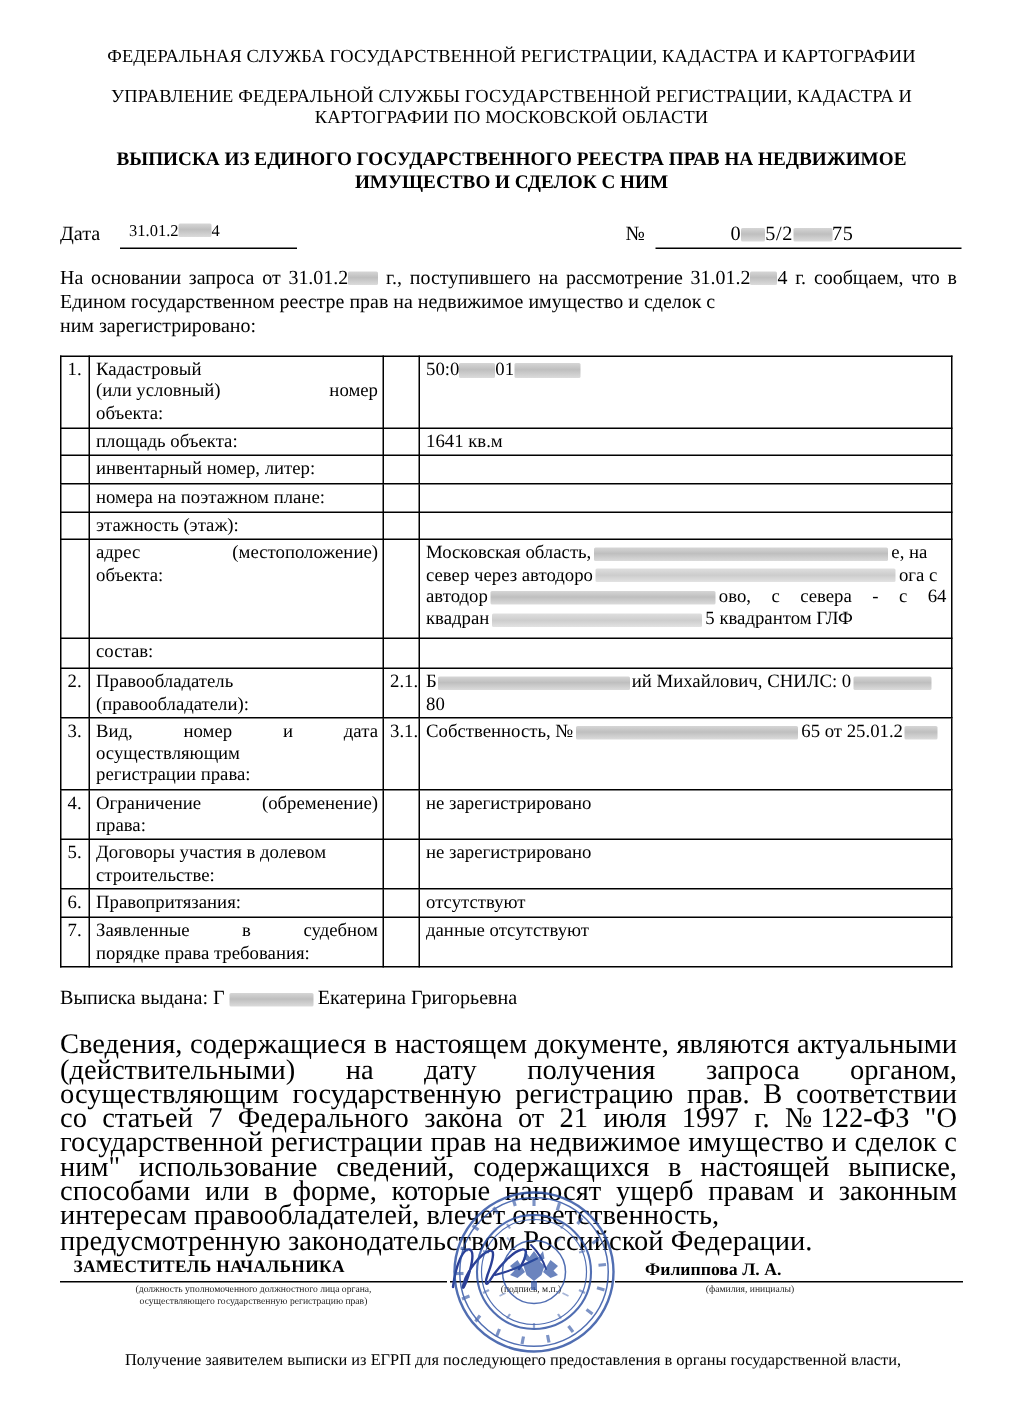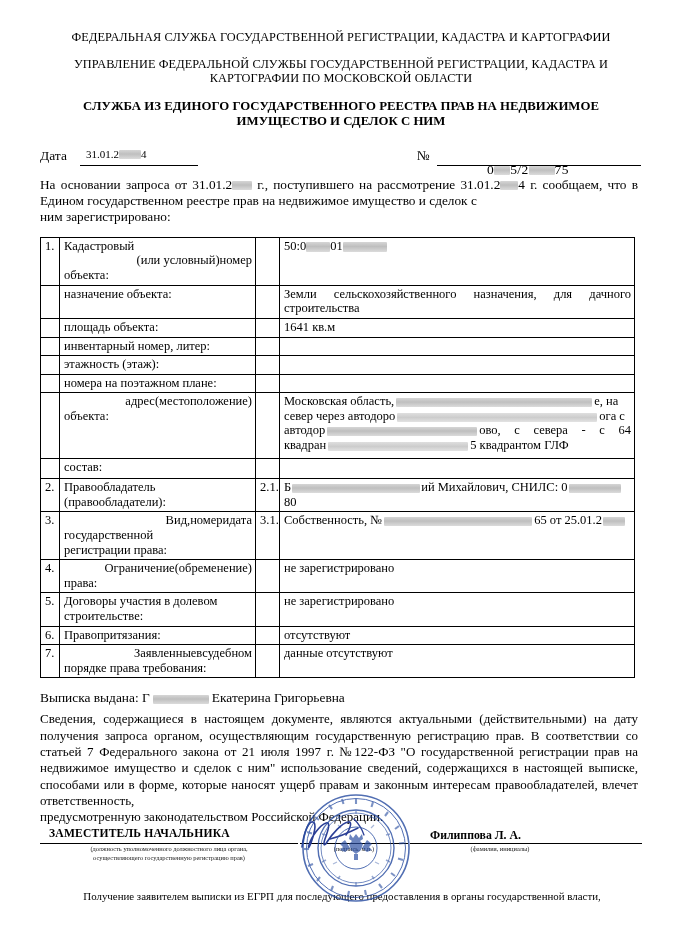--- a/index.html
+++ b/index.html
@@ -79,21 +79,21 @@
     font-size: 13.5px;
   }
   .num-rule {
     position: absolute;
     left: 437px; top: 19px;
     width: 204px;
     border-bottom: 1.1px solid #000;
   }
   .num-value {
     position: absolute;
-    left: 487px; top: 16px;
+    left: 487px; top: 2px;
     font-size: 13.5px;
     letter-spacing: 0.4px;
   }
 
   
   .intro {
     margin: 9px 44px 0 40px;
     font-size: 13.3px;
     line-height: 16.4px;
     text-align: justify;
@@ -127,21 +127,21 @@
   }
   td.csub {
     width: 24px;
     margin-left: 10px;
   }
   td.cval {
     width: 352px;
   }
   .justify-lbl {
     display: flex;
-    justify-content: flex-end;
+    justify-content: space-between;
   }
   .justify-val {
     text-align: justify;
     text-align-last: justify;
   }
   .tall-1 { height: 44px; }
   .tall-addr { height: 62px; }
   .tall-sost { height: 16px; }
 
   
@@ -157,22 +157,22 @@
   .redact.light { background: linear-gradient(180deg,#dcdcdc,#c8c8c8,#e0e0e0); }
 
   
   .issued {
     margin: 12px 0 0 40px;
     font-size: 13.4px;
   }
 
   
   .legal {
-    margin: 5px 44px 0 40px;
-    font-size: 13px;
+    margin: 16px 44px 0 40px;
+    font-size: 19px;
     line-height: 16.3px;
     text-align: justify;
   }
   .legal .lastline { display: block; }
 
   
   .sigblock {
     position: relative;
     height: 58px;
   }
@@ -259,21 +259,21 @@
   .fn-l1, .fn-l2, .fn-l3 { display: block; }
 </style>
 </head>
 <body>
 
 <div class="page">
 
   <div class="hdr-block">
     <div class="hdr-line1">ФЕДЕРАЛЬНАЯ СЛУЖБА ГОСУДАРСТВЕННОЙ РЕГИСТРАЦИИ, КАДАСТРА И КАРТОГРАФИИ</div>
     <div class="hdr-line2">УПРАВЛЕНИЕ ФЕДЕРАЛЬНОЙ СЛУЖБЫ ГОСУДАРСТВЕННОЙ РЕГИСТРАЦИИ, КАДАСТРА И КАРТОГРАФИИ ПО МОСКОВСКОЙ ОБЛАСТИ</div>
-    <div class="hdr-title">СЛУЖБА ИЗ ЕДИНОГО ГОСУДАРСТВЕННОГО РЕЕСТРА ПРАВ НА НЕДВИЖИМОЕ ИМУЩЕСТВО И СДЕЛОК С НИМ</div>
+    <div class="hdr-title">ВЫПИСКА ИЗ ЕДИНОГО ГОСУДАРСТВЕННОГО РЕЕСТРА ПРАВ НА НЕДВИЖИМОЕ ИМУЩЕСТВО И СДЕЛОК С НИМ</div>
   </div>
 
   <div class="daterow">
     <span class="date-label">Дата</span>
     <span class="date-value">
       31.01.2<span class="redact" style="width:22px"></span>4
     </span>
     <span class="date-rule"></span>
 
     <span class="num-label">№</span>
@@ -310,54 +310,45 @@
         </div>
         <div>объекта:</div>
       </td>
       <td class="csub"></td>
       <td class="cval">
         50:0<span class="redact tall" style="width:24px"></span>01<span class="redact tall" style="width:44px"></span>
       </td>
     </tr>
 
 
-    <tr>
-      <td class="cnum"></td>
-      <td class="clabel">назначение объекта:</td>
-      <td class="csub"></td>
-      <td class="cval">
-        <div class="justify-val">Земли сельскохозяйственного назначения, для дачного</div>
-        <div>строительства</div>
-      </td>
-    </tr>
 
     <tr>
       <td class="cnum"></td>
       <td class="clabel">площадь объекта:</td>
       <td class="csub"></td>
       <td class="cval">1641 кв.м</td>
     </tr>
 
     <tr>
       <td class="cnum"></td>
       <td class="clabel">инвентарный номер, литер:</td>
       <td class="csub"></td>
       <td class="cval"></td>
     </tr>
 
     <tr>
       <td class="cnum"></td>
+      <td class="clabel">номера на поэтажном плане:</td>
+      <td class="csub"></td>
+      <td class="cval"></td>
+    </tr>
+
+    <tr>
+      <td class="cnum"></td>
       <td class="clabel">этажность (этаж):</td>
-      <td class="csub"></td>
-      <td class="cval"></td>
-    </tr>
-
-    <tr>
-      <td class="cnum"></td>
-      <td class="clabel">номера на поэтажном плане:</td>
       <td class="csub"></td>
       <td class="cval"></td>
     </tr>
 
     <tr>
       <td class="cnum"></td>
       <td class="clabel tall-addr">
         <div class="justify-lbl">
           <span>адрес</span>
           <span>(местоположение)</span>
@@ -396,21 +387,21 @@
 
     <tr>
       <td class="cnum">3.</td>
       <td class="clabel">
         <div class="justify-lbl">
           <span>Вид,</span>
           <span>номер</span>
           <span>и</span>
           <span>дата</span>
         </div>
-        <div>государственной</div>
+        <div>осуществляющим</div>
         <div>регистрации права:</div>
       </td>
       <td class="csub">3.1.</td>
       <td class="cval">
         Собственность, №<span class="redact" style="width:148px;margin:0 2px"></span>65 от 25.01.2<span class="redact" style="width:22px;margin:0 1px"></span>
       </td>
     </tr>
 
     <tr>
       <td class="cnum">4.</td>

